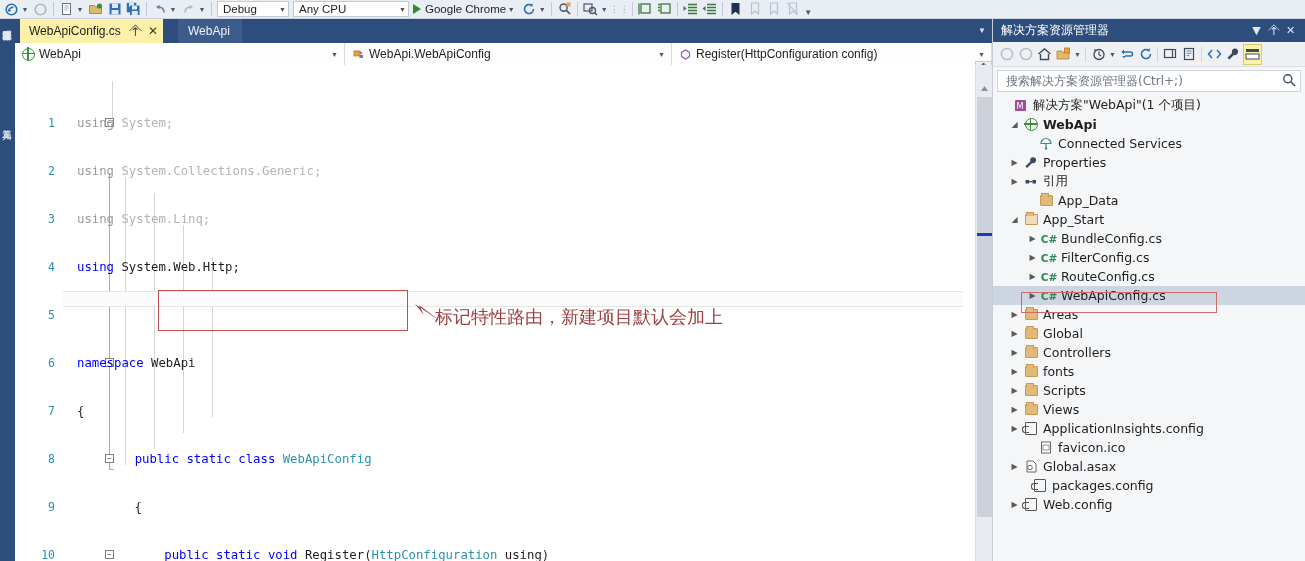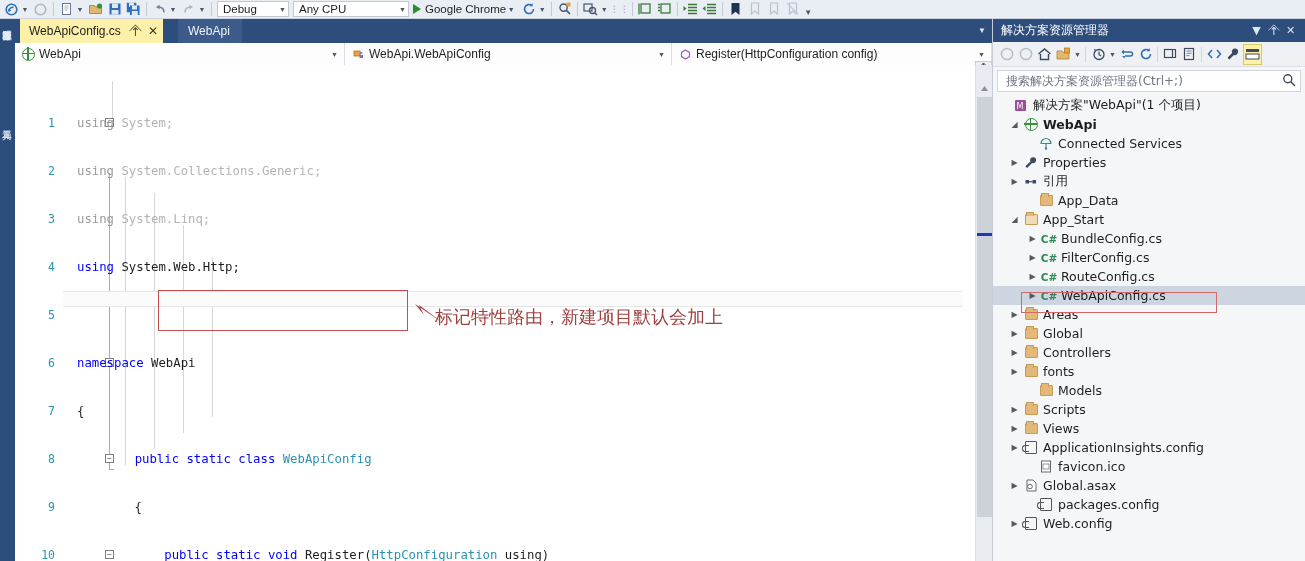--- a/index.html
+++ b/index.html
@@ -801,27 +801,20 @@
       </div>
 
       <div class="trow" style="padding-left:14px">
         <span class="tw">▶</span>
         <span class="ticon">
             <span class="fld"></span>
           </span>
         <span class="tlabel">fonts</span>
       </div>
 
-      <div class="trow" style="padding-left:29px">
-        <span class="tw"></span>
-        <span class="ticon">
-            <span class="fld"></span>
-          </span>
-        <span class="tlabel">Models</span>
-      </div>
 
       <div class="trow" style="padding-left:14px">
         <span class="tw">▶</span>
         <span class="ticon">
             <span class="fld"></span>
           </span>
         <span class="tlabel">Scripts</span>
       </div>
 
       <div class="trow" style="padding-left:14px">
@@ -855,21 +848,21 @@
         <span class="tw">▶</span>
         <span class="ticon">
           <svg width="13" height="13" viewBox="0 0 13 13">
               <path d="M2 1h6l3 3v8H2z" fill="#fff" stroke="#666" stroke-width="1"></path>
               <circle cx="5" cy="7.5" r="2.3" fill="none" stroke="#666" stroke-width="1"></circle>
             </svg>
         </span>
         <span class="tlabel">Global.asax</span>
       </div>
 
-      <div class="trow" style="padding-left:29px">
+      <div class="trow" style="padding-left:23px">
         <span class="tw"></span>
         <span class="ticon">
             <span class="cfgico"></span>
           </span>
         <span class="tlabel">packages.config</span>
       </div>
 
       <div class="trow" style="padding-left:14px">
         <span class="tw">▶</span>
         <span class="ticon">

